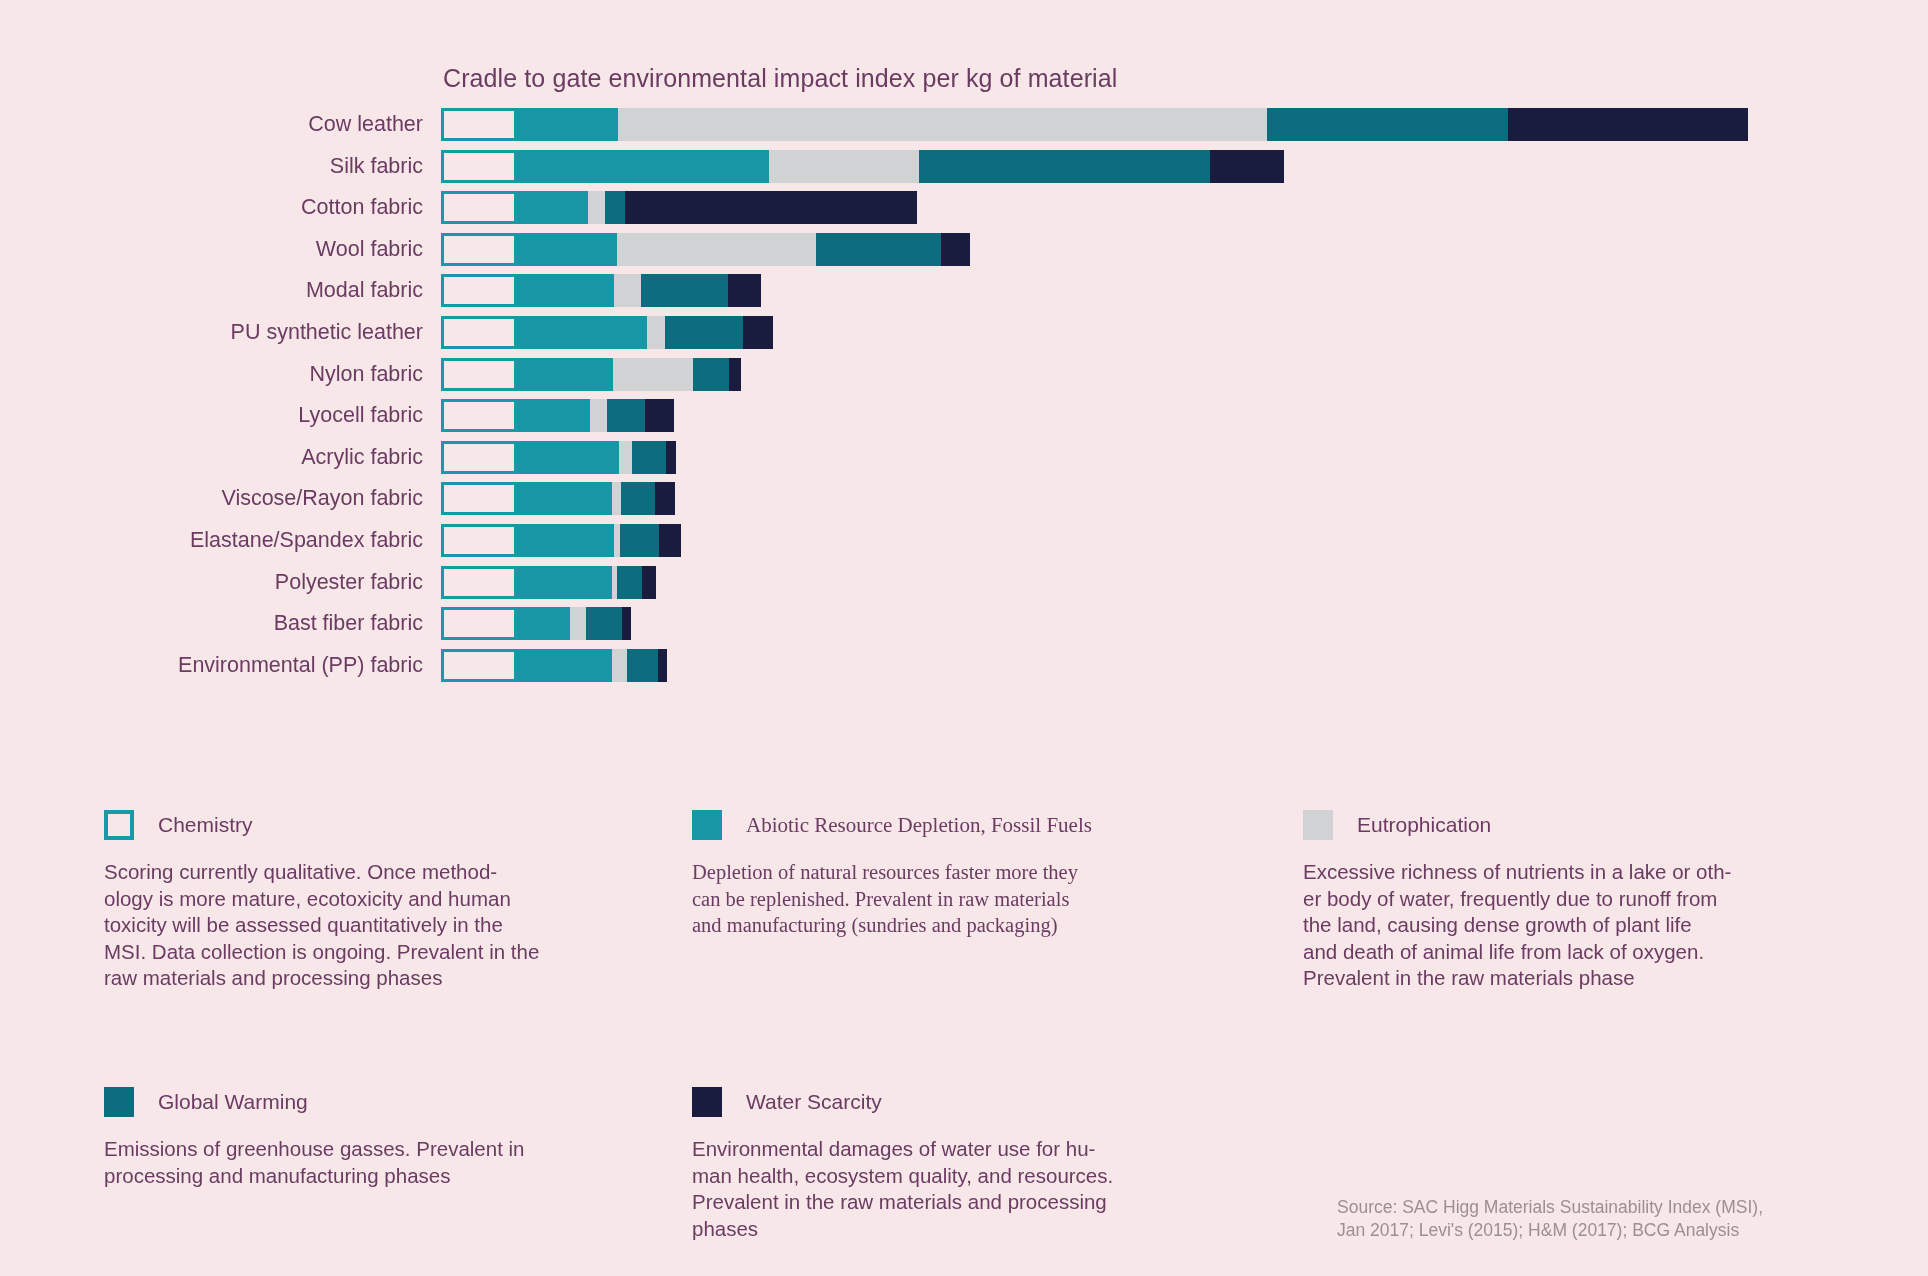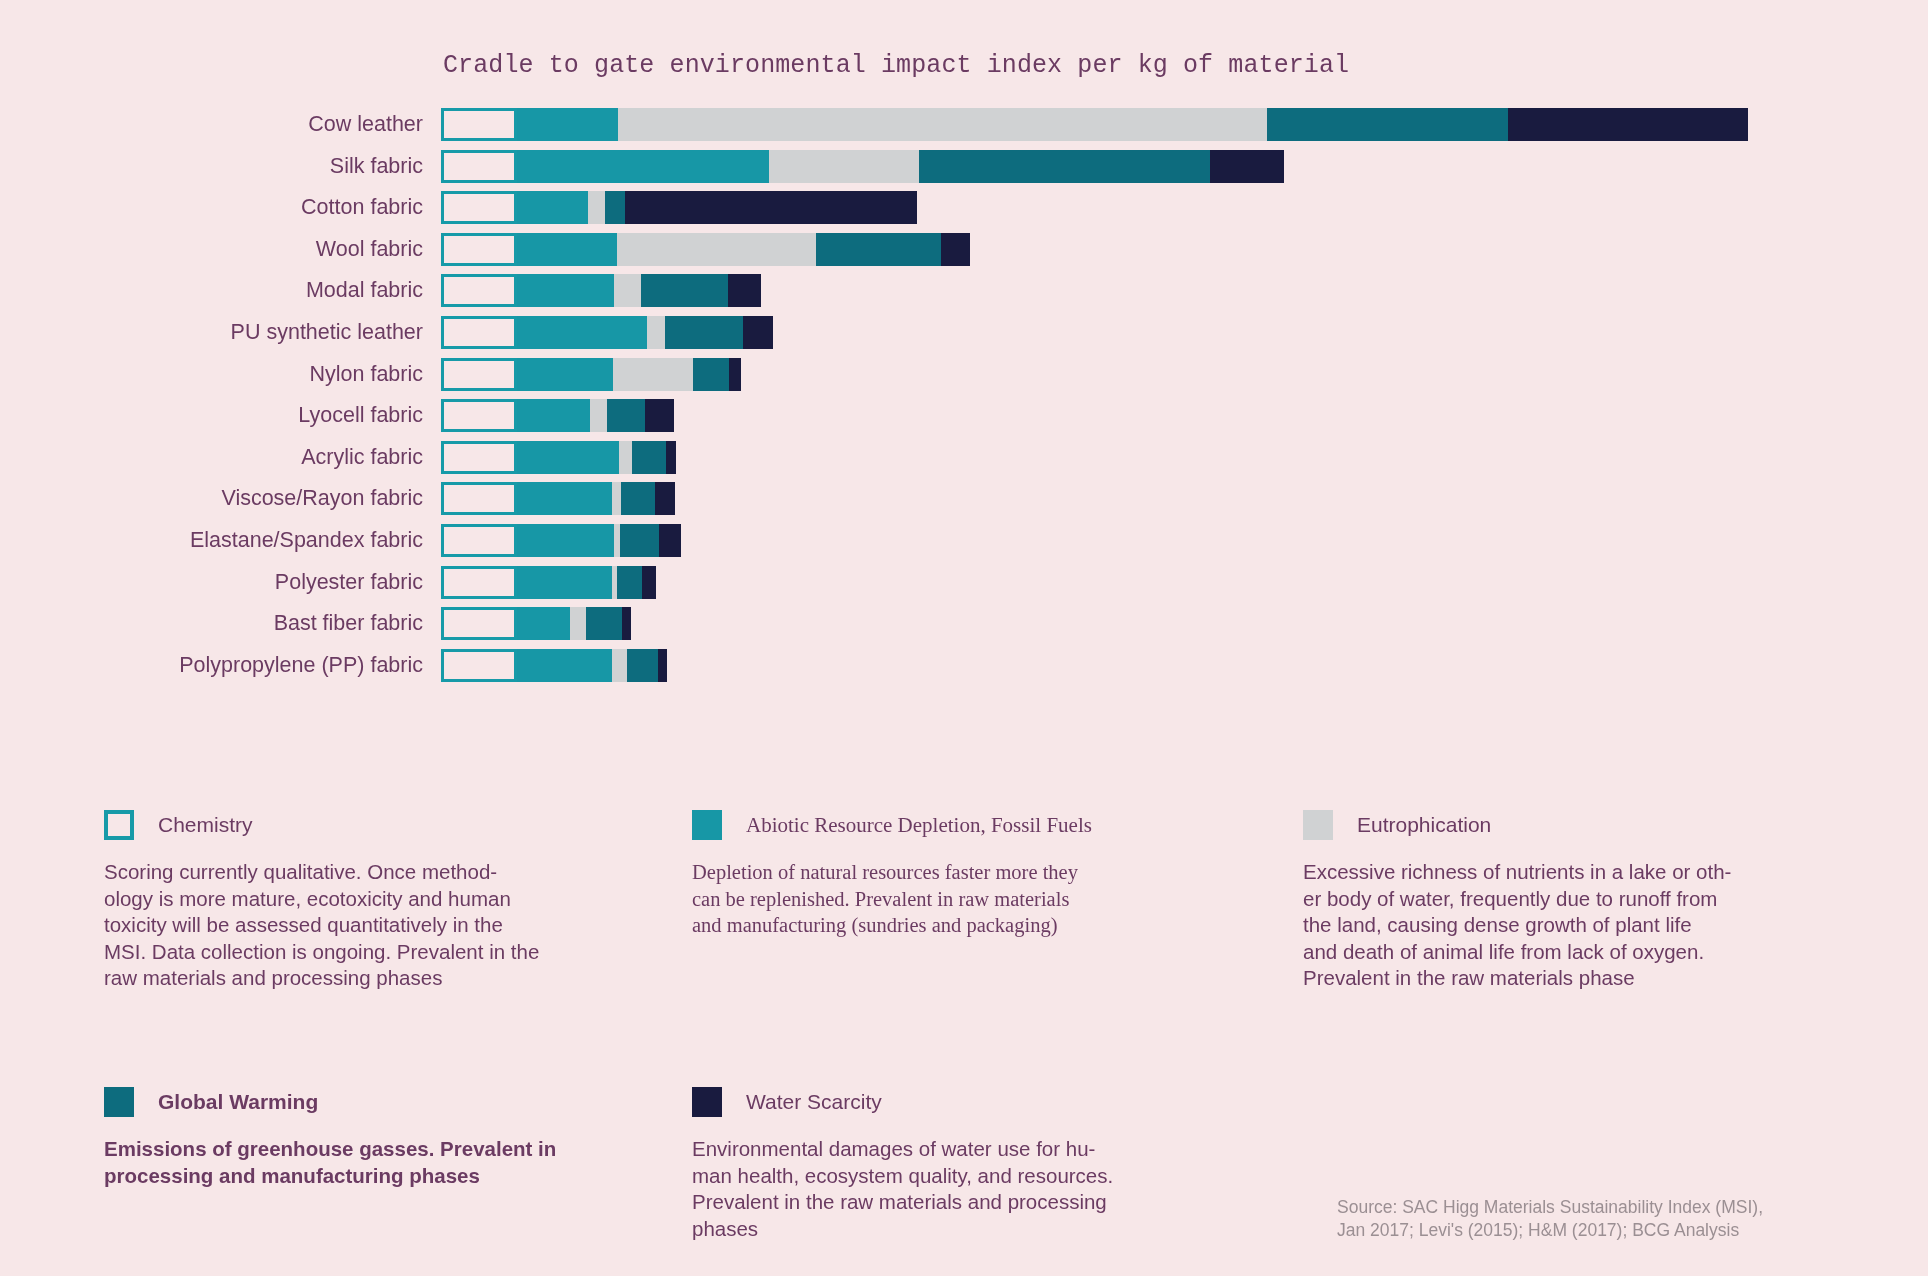--- a/index.html
+++ b/index.html
@@ -13,26 +13,25 @@
     font-family: "Liberation Sans", sans-serif;
     color: #5a3055;
     overflow: hidden;
     position: relative;
   }
 
   
   #chart-title {
     position: absolute;
     left: 443px;
-    top: 51px;
+    top: 64px;
     font-size: 25px;
     color: #6b3b62;
     letter-spacing: 0.1px;
     white-space: nowrap;
-    font-family: Liberation Mono, monospace;
   }
 
   #chart-rows {
     position: absolute;
     left: 0;
     top: 108px;
     width: 1928px;
   }
 
   .chart-row {
@@ -244,21 +243,21 @@
       <div class="row-label">Bast fiber fabric</div>
       <div class="bar">
         <div class="seg seg-chemistry" title="Bast fiber fabric — Chemistry: 7.6" style="width: 76px;"></div>
         <div class="seg" title="Bast fiber fabric — Abiotic Resource Depletion, Fossil Fuels: 5.3" style="width: 53px; background: rgb(23, 151, 166);"></div>
         <div class="seg" title="Bast fiber fabric — Eutrophication: 1.6" style="width: 16px; background: rgb(208, 210, 211);"></div>
         <div class="seg" title="Bast fiber fabric — Global Warming: 3.6" style="width: 36px; background: rgb(13, 108, 126);"></div>
         <div class="seg" title="Bast fiber fabric — Water Scarcity: 0.9" style="width: 9px; background: rgb(25, 27, 63);"></div>
       </div>
     </div>
     <div class="chart-row">
-      <div class="row-label">Polypropylene (PP) fabric</div>
+      <div class="row-label">Environmental (PP) fabric</div>
       <div class="bar">
         <div class="seg seg-chemistry" title="Polypropylene (PP) fabric — Chemistry: 7.6" style="width: 76px;"></div>
         <div class="seg" title="Polypropylene (PP) fabric — Abiotic Resource Depletion, Fossil Fuels: 9.5" style="width: 95px; background: rgb(23, 151, 166);"></div>
         <div class="seg" title="Polypropylene (PP) fabric — Eutrophication: 1.5" style="width: 15px; background: rgb(208, 210, 211);"></div>
         <div class="seg" title="Polypropylene (PP) fabric — Global Warming: 3.1" style="width: 31px; background: rgb(13, 108, 126);"></div>
         <div class="seg" title="Polypropylene (PP) fabric — Water Scarcity: 0.9" style="width: 9px; background: rgb(25, 27, 63);"></div>
       </div>
     </div>
   </div>
 
@@ -289,21 +288,21 @@
     <span class="swatch" id="sw-2" style="background: rgb(208, 210, 211);"></span>
     <span class="legend-name">Eutrophication</span>
   </div>
   <div class="legend-desc">Excessive richness of nutrients in a lake or oth-
 er body of water, frequently due to runoff from
 the land, causing dense growth of plant life
 and death of animal life from lack of oxygen.
 Prevalent in the raw materials phase</div>
 </div>
 
-<div class="legend-block" id="legend-3" style="left:104px; top:1087px;font-weight:bold;">
+<div class="legend-block" id="legend-3" style="left:104px; top:1087px;">
   <div class="legend-head">
     <span class="swatch" id="sw-3" style="background: rgb(13, 108, 126);"></span>
     <span class="legend-name">Global Warming</span>
   </div>
   <div class="legend-desc">Emissions of greenhouse gasses. Prevalent in
 processing and manufacturing phases</div>
 </div>
 
 <div class="legend-block" id="legend-4" style="left:692px; top:1087px;">
   <div class="legend-head">

